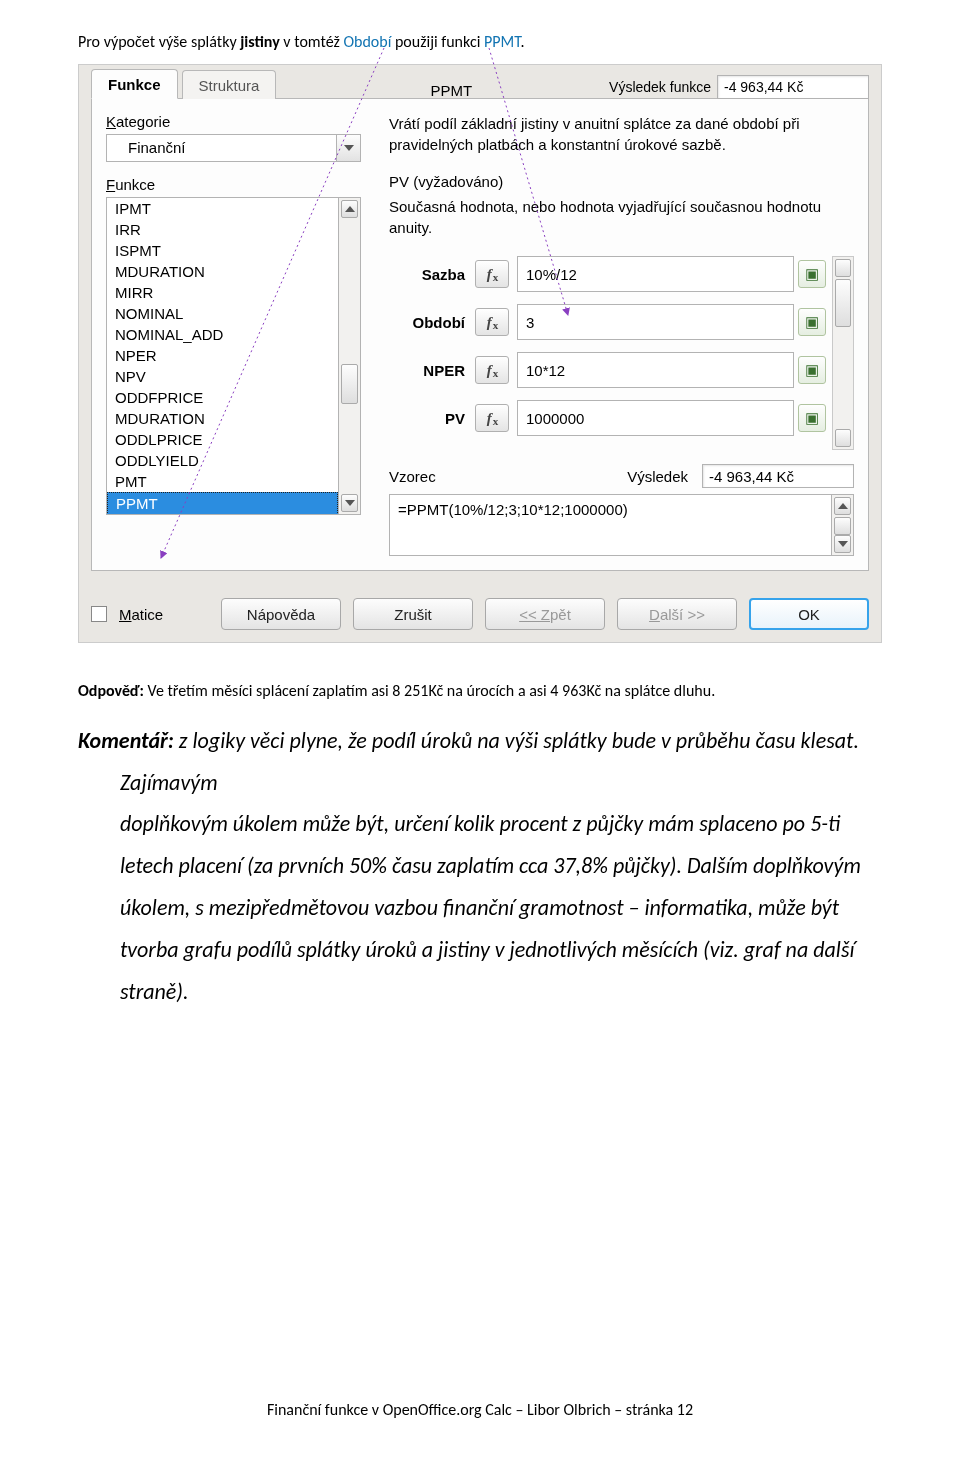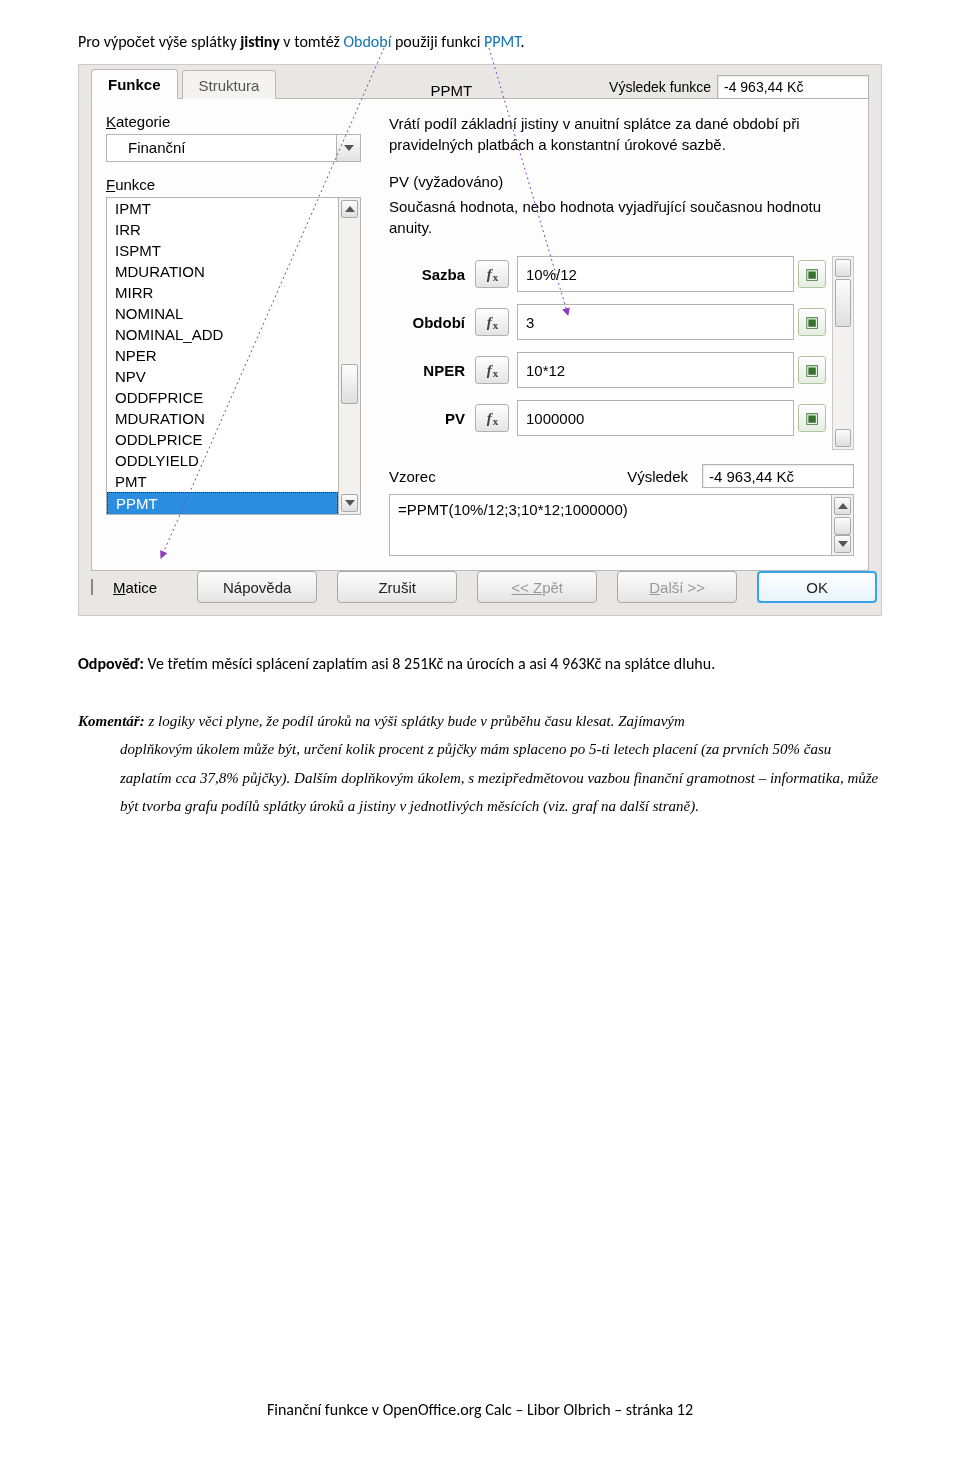--- a/index.html
+++ b/index.html
@@ -112,37 +112,37 @@
   .formula-row .vres { margin-left:auto; }
   .formula-box {
     background:#fff; border:1px solid #b3b3b3; height:62px; padding:6px 8px;
     display:flex; align-items:flex-start; font-family:Tahoma,sans-serif;
   }
   .formula-wrap{display:flex;}
   .formula-wrap .vscroll{height:62px;}
   .formula-wrap .vscroll .thumb{top:22px;height:18px;}
 
   .bottom-row {
-    display:flex; align-items:center; gap:20px; margin-top:0;
+    display:flex; align-items:center; gap:12px; margin-top:27px;
     font-family:Tahoma,sans-serif; font-size:15px;
   }
   .chk { width:16px;height:16px;border:1px solid #888;background:#fff;display:inline-block;vertical-align:middle;}
   .btn {
     min-width:120px;height:32px;padding:0 0;
     background:linear-gradient(#fdfdfd,#e4e4e4);
     border:1px solid #a8a8a8;border-radius:4px;
     display:flex;align-items:center;justify-content:center;
     font-family:Tahoma,sans-serif;font-size:15px;color:#222;
   }
   .btn.disabled{color:#999;}
   .btn.primary{border:2px solid #36a3eb; background:linear-gradient(#ffffff,#e8f3fb);}
 
   .answer { margin-top: 36px; font-size: 16px; line-height: 1.55; }
   .answer .a-bold { font-weight: bold; }
-  .comment { margin-top: 30px; font-size: 15px; line-height: 1.9; font-style: italic; font-family: Liberation Serif, serif; }
+  .comment { margin-top: 16px; font-size: 22px; line-height: 1.9; font-style: italic; }
   .comment .c-bold { font-weight: bold; }
   .comment-body { text-indent: 0; padding-left: 42px; }
   .comment p.first { text-indent:-42px; margin-left:42px;}
   
   .footer {
     position: absolute; bottom: 48px; left: 0; right: 0;
     text-align: center; font-size: 16px;
   }
   
   .arrow-svg { position: absolute; pointer-events:none; }

